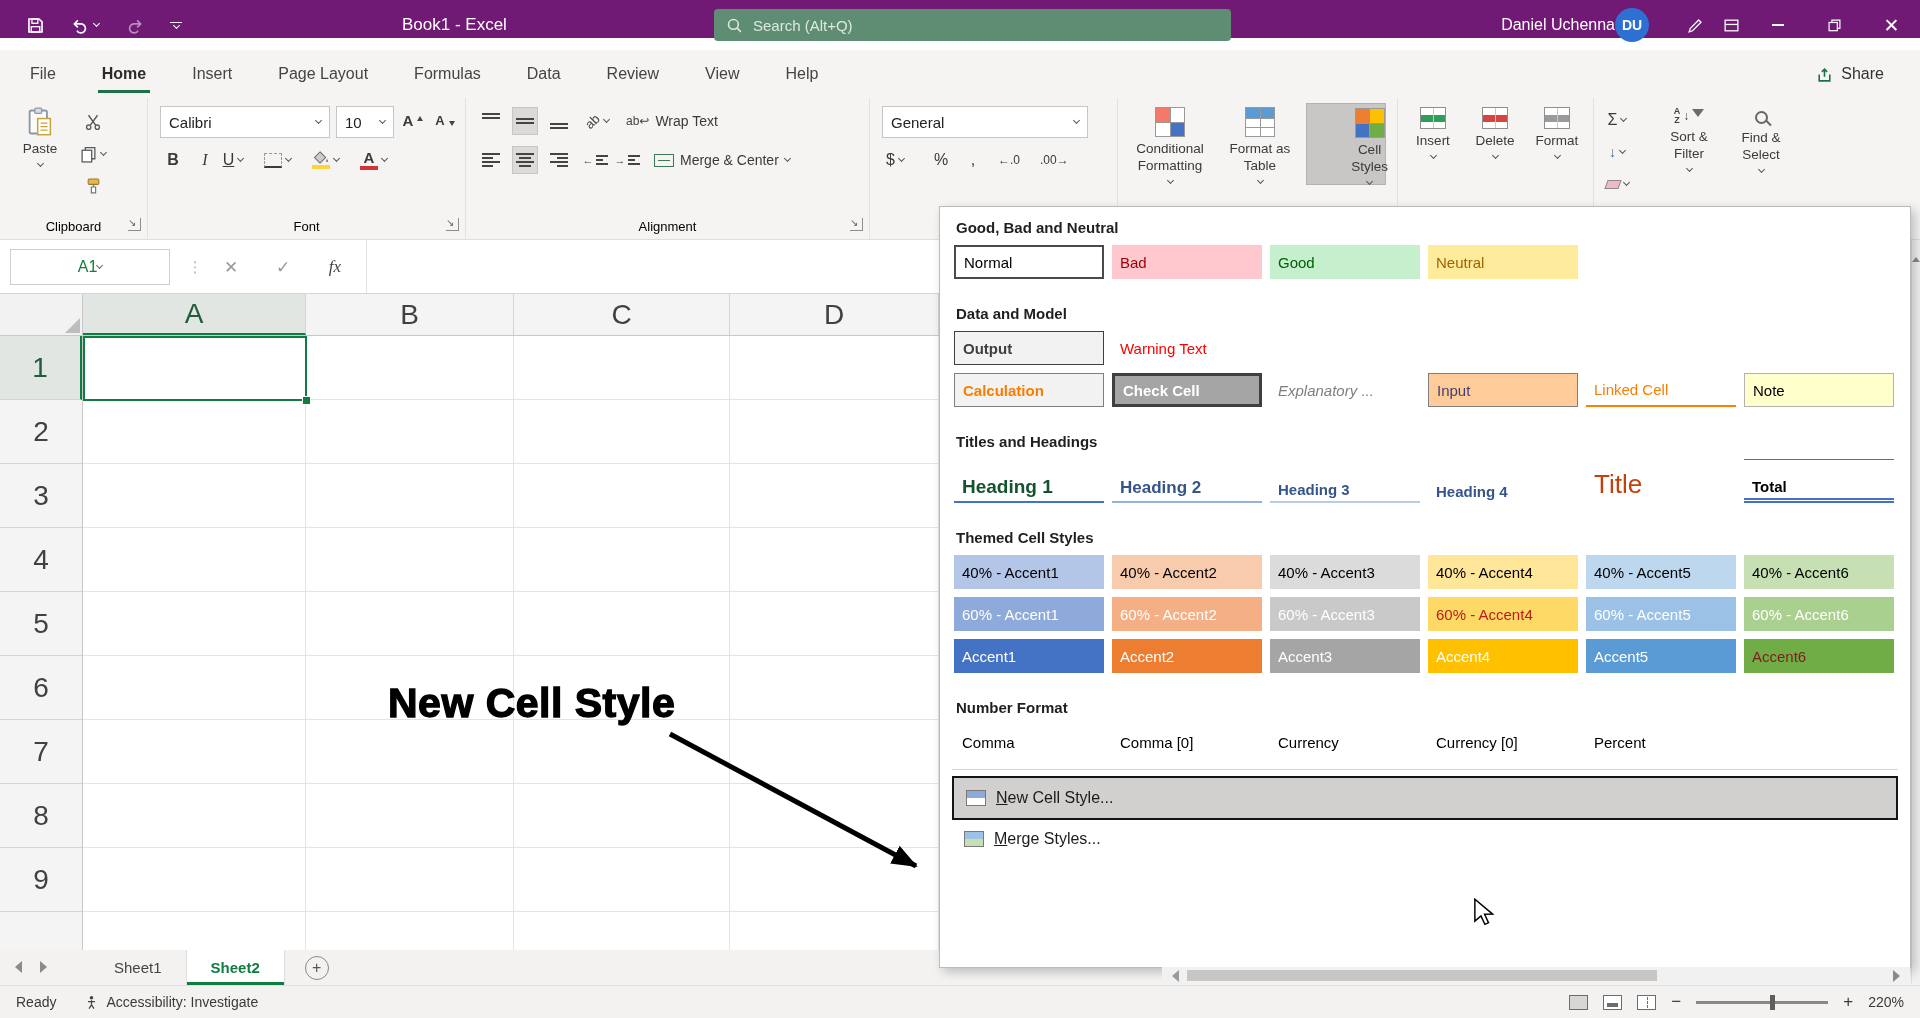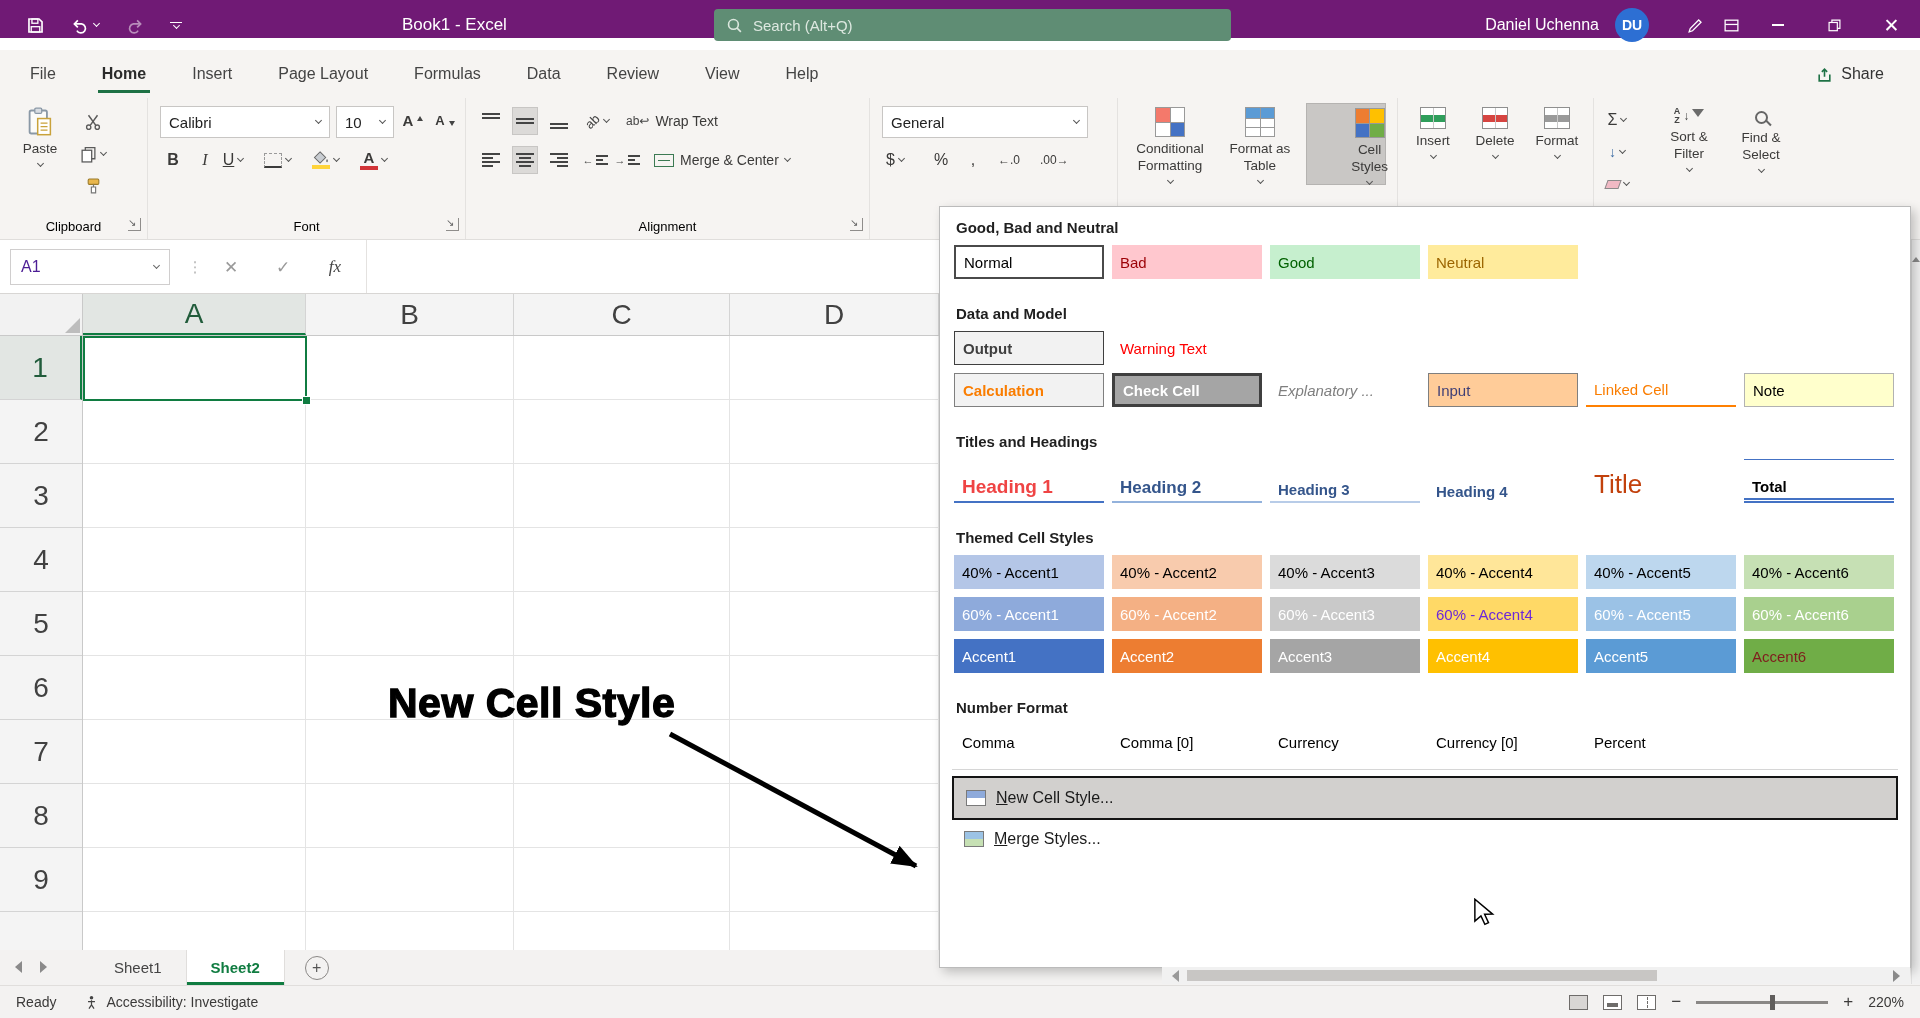--- a/index.html
+++ b/index.html
@@ -11,21 +11,21 @@
   .titlebar { position:absolute; left:0; top:0; width:100%; height:38px; background:#701a75; color:#fff; }
   .qat { position:absolute; left:26px; top:0; height:50px; display:flex; align-items:center; gap:26px; }
   .qat .ic { display:flex; align-items:center; gap:4px; }
   .dim { opacity:.5; }
   .chev { width:7px; height:7px; border-right:1.6px solid currentColor; border-bottom:1.6px solid currentColor; transform:rotate(45deg); display:inline-block; margin-top:-3px; }
   .chev.s { width:5px; height:5px; }
   .qat .chev { color:#fff; }
   .tb-title { position:absolute; left:402px; top:0; line-height:50px; font-size:17px; color:#fff; }
   .tb-search { position:absolute; left:714px; top:9px; width:517px; height:32px; background:#5f8d74; border-radius:4px; display:flex; align-items:center; gap:10px; padding:0 12px; font-size:15px; color:#dde8e0; }
   .tb-right { position:absolute; right:0; top:0; height:50px; display:flex; align-items:center; }
-  .tb-user { font-size:16px; margin-right:16px; }
+  .tb-user { font-size:16px; margin-right:0; }
   .avatar { width:34px; height:34px; border-radius:50%; background:#2D6FD3; color:#fff; font-size:14px; font-weight:700; display:flex; align-items:center; justify-content:center; margin-right:28px; }
   .tb-ic { width:36px; height:50px; display:flex; align-items:center; justify-content:center; }
   .winbtn { width:57px; height:50px; display:flex; align-items:center; justify-content:center; font-size:19px; color:#fff; }
   .minbar { width:12px; height:2px; background:#fff; display:block; }
 
   
   .menubar { position:absolute; left:0; top:50px; width:100%; height:48px; background:#F6F4F2; }
   .mtabs { display:flex; align-items:center; height:100%; padding-left:30px; gap:46px; }
   .mtab { position:relative; font-size:16px; color:#444; line-height:48px; white-space:nowrap; }
   .mtab.active { font-weight:600; color:#2b2b2b; }
@@ -72,21 +72,21 @@
   .cells-ic::after { content:""; position:absolute; top:0; bottom:0; left:50%; width:1px; background:#C9C9C9; }
   .sf-ic { display:flex; align-items:center; gap:3px; }
   .az { font-size:9px; font-weight:700; line-height:9px; color:#444; text-align:center; }
   .funnel { width:0; height:0; border:6px solid transparent; border-top:8px solid #6b6b6b; display:inline-block; }
   .mag { position:relative; width:13px; height:13px; border:2px solid #666; border-radius:50%; display:inline-block; }
   .mag::after { content:""; position:absolute; width:7px; height:2px; background:#666; transform:rotate(45deg); right:-6px; bottom:-2px; }
   .eraser { width:14px; height:9px; background:#F0B9C4; border:1px solid #8a8a8a; transform:skewX(-20deg); display:inline-block; }
 
   
   .formulabar { position:absolute; left:0; top:240px; width:100%; height:54px; background:#fff; border-bottom:1px solid #D8D6D4; }
-  .namebox { position:absolute; left:10px; top:9px; width:160px; height:36px; border:1px solid #D0CECE; display:flex; align-items:center; justify-content:space-between; padding:0 10px; font-size:16px; color:#4c1d95; }
+  .namebox { position:absolute; left:10px; top:9px; width:160px; height:36px; border:1px solid #D0CECE; display:flex; align-items:center; justify-content:center; padding:0 10px; font-size:16px; color:#15803d; }
   .fb-ic { position:absolute; top:9px; height:36px; display:flex; align-items:center; justify-content:center; width:34px; font-size:17px; }
   .fb-input { position:absolute; left:366px; right:0; top:0; height:100%; border-left:1px solid #E4E2E0; background:#fff; }
 
   
   .grid { position:absolute; left:0; top:294px; width:939px; height:656px; background:#fff; }
   .corner { position:absolute; left:0; top:0; width:83px; height:42px; background:#F2F2F2; border-right:1px solid #C9C9C9; border-bottom:1px solid #C9C9C9; }
   .corner::after { content:""; position:absolute; right:2px; bottom:2px; border-style:solid; border-width:0 0 15px 15px; border-color:transparent transparent #BDBDBD transparent; }
   .colheaders { position:absolute; left:83px; top:0; height:42px; display:flex; border-bottom:1px solid #C9C9C9; }
   .colhead { display:flex; align-items:center; justify-content:center; font-size:28px; color:#414141; background:#F4F4F4; border-right:1px solid #D4D4D4; }
   .colhead.sel { background:#E2E6E3; border-bottom:2px solid #107C41; color:#215C3B; }
@@ -623,41 +623,41 @@
         <div class="chip-row">
           <div class="chip" style="background: rgb(242, 242, 242); color: rgb(250, 125, 0); border: 1px solid rgb(127, 127, 127); font-weight: 700;">Calculation</div>
           <div class="chip" style="background: rgb(165, 165, 165); color: rgb(255, 255, 255); border: 3px solid rgb(63, 63, 63); font-weight: 700;">Check Cell</div>
           <div class="chip" style="color: rgb(127, 127, 127); font-style: italic;">Explanatory ...</div>
           <div class="chip" style="background: rgb(255, 204, 153); color: rgb(63, 63, 118); border: 1px solid rgb(127, 127, 127);">Input</div>
           <div class="chip" style="color: rgb(250, 125, 0); border-bottom: 2px solid rgb(255, 128, 1);">Linked Cell</div>
           <div class="chip" style="background: rgb(255, 255, 204); color: rgb(0, 0, 0); border: 1px solid rgb(178, 178, 178);">Note</div>
         </div>
         <div class="sec-title">Titles and Headings</div>
         <div class="chip-row">
-          <div class="chip tall" style="color: #ef4444; border-bottom: 2px solid rgb(68, 114, 196); font-weight: 700; font-size: 19px;">Heading 1</div>
+          <div class="chip tall" style="color: #14532d; border-bottom: 2px solid rgb(68, 114, 196); font-weight: 700; font-size: 19px;">Heading 1</div>
           <div class="chip tall" style="color: rgb(52, 85, 139); border-bottom: 2px solid rgb(147, 178, 220); font-weight: 700; font-size: 17px;">Heading 2</div>
           <div class="chip tall" style="color: rgb(52, 85, 139); border-bottom: 2px solid rgb(184, 204, 232); font-weight: 700; font-size: 15px;">Heading 3</div>
           <div class="chip tall" style="color: rgb(52, 85, 139); font-weight: 700; font-size: 15px;">Heading 4</div>
           <div class="chip tall" style="color: #c2410c; font-size: 26px;">Title</div>
           <div class="chip tall" style="color: rgb(0, 0, 0); border-bottom: 5px double rgb(68, 114, 196); border-top: 1px solid rgb(68, 114, 196); font-weight: 700; font-size: 15px;">Total</div>
         </div>
         <div class="sec-title">Themed Cell Styles</div>
         <div class="chip-row">
           <div class="chip" style="background: rgb(180, 198, 231);">40% - Accent1</div>
           <div class="chip" style="background: rgb(248, 203, 173);">40% - Accent2</div>
           <div class="chip" style="background: rgb(219, 219, 219);">40% - Accent3</div>
           <div class="chip" style="background: rgb(255, 230, 153);">40% - Accent4</div>
           <div class="chip" style="background: rgb(189, 215, 238);">40% - Accent5</div>
           <div class="chip" style="background: rgb(198, 224, 180);">40% - Accent6</div>
         </div>
         <div class="chip-row">
           <div class="chip" style="background: rgb(142, 170, 219); color: rgb(255, 255, 255);">60% - Accent1</div>
           <div class="chip" style="background: rgb(244, 176, 132); color: rgb(255, 255, 255);">60% - Accent2</div>
           <div class="chip" style="background: rgb(201, 201, 201); color: rgb(255, 255, 255);">60% - Accent3</div>
-          <div class="chip" style="background: rgb(255, 217, 102); color: #6d28d9;">60% - Accent4</div>
+          <div class="chip" style="background: rgb(255, 217, 102); color: #b91c1c;">60% - Accent4</div>
           <div class="chip" style="background: rgb(155, 194, 230); color: rgb(255, 255, 255);">60% - Accent5</div>
           <div class="chip" style="background: rgb(169, 208, 142); color: rgb(255, 255, 255);">60% - Accent6</div>
         </div>
         <div class="chip-row">
           <div class="chip" style="background: rgb(68, 114, 196); color: rgb(255, 255, 255);">Accent1</div>
           <div class="chip" style="background: rgb(237, 125, 49); color: rgb(255, 255, 255);">Accent2</div>
           <div class="chip" style="background: rgb(165, 165, 165); color: rgb(255, 255, 255);">Accent3</div>
           <div class="chip" style="background: rgb(255, 192, 0); color: rgb(255, 255, 255);">Accent4</div>
           <div class="chip" style="background: rgb(91, 155, 213); color: rgb(255, 255, 255);">Accent5</div>
           <div class="chip" style="background: rgb(112, 173, 71); color: #7f1d1d;">Accent6</div>

